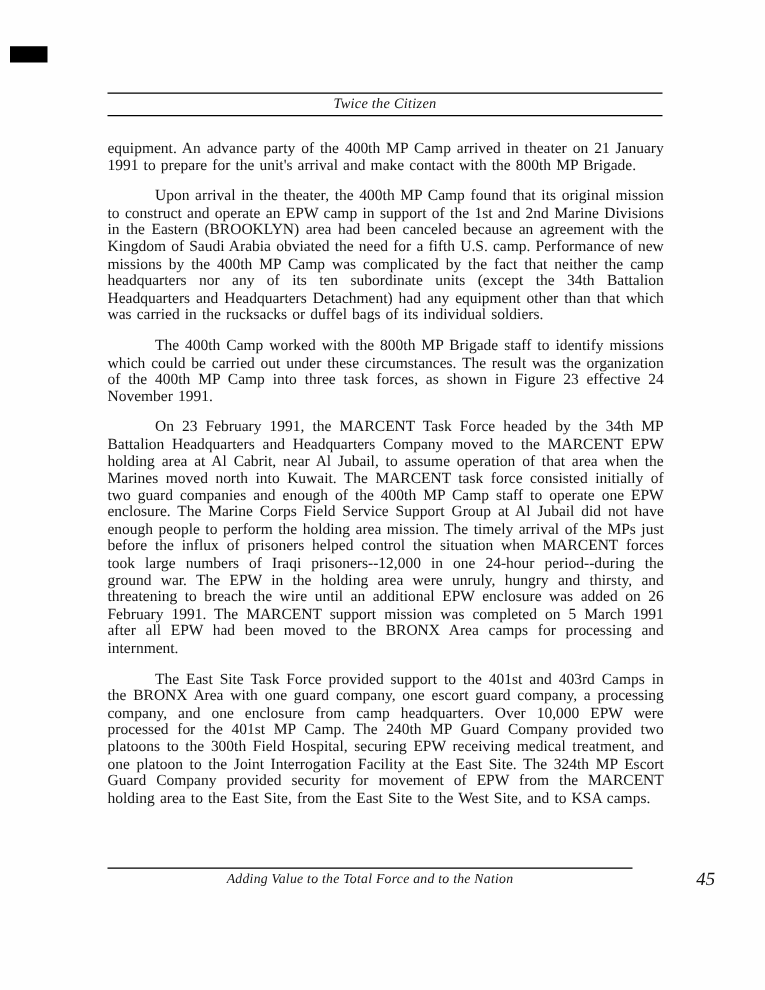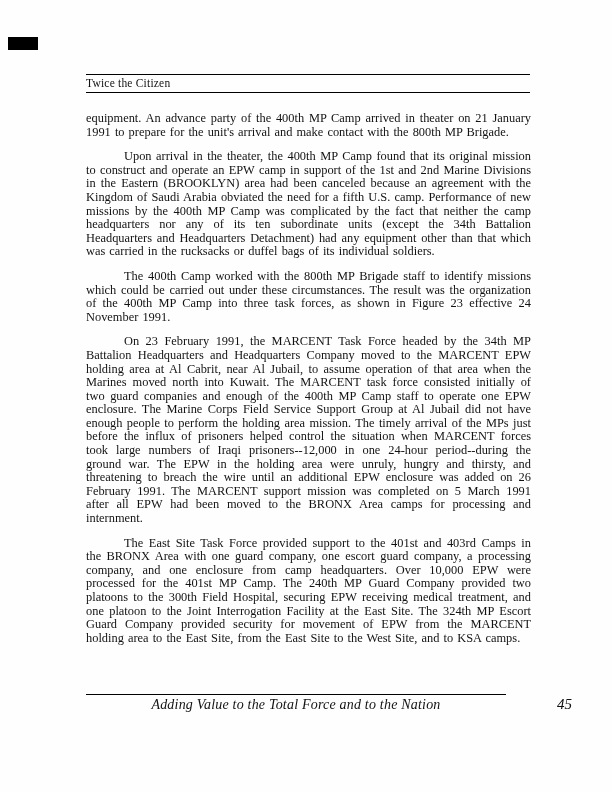--- a/index.html
+++ b/index.html
@@ -29,21 +29,22 @@
     position: absolute;
     left: 86px;
     top: 74px;
     width: 444px;
   }
   .rule {
     height: 0;
     border-top: 1.3px solid #000000;
   }
   .header-title {
-    text-align: left;
+    text-align: center;
+    font-style: italic;
     font-size: 11.5px;
     letter-spacing: 0.2px;
     padding: 2px 0 3px 0;
   }
   .body-text {
     position: absolute;
     left: 86px;
     top: 100px;
     width: 445px;
     text-align: justify;
@@ -66,21 +67,21 @@
     width: 486px;
     display: flex;
     align-items: flex-start;
   }
   .footer-center {
     width: 420px;
   }
   .footer-text {
     text-align: center;
     font-style: italic;
-    font-size: 14px;
+    font-size: 11px;
     padding-top: 2px;
     letter-spacing: 0.2px;
   }
   .page-number {
     margin-left: auto;
     font-style: italic;
     font-size: 15px;
     padding-top: 2px;
   }
 </style>

